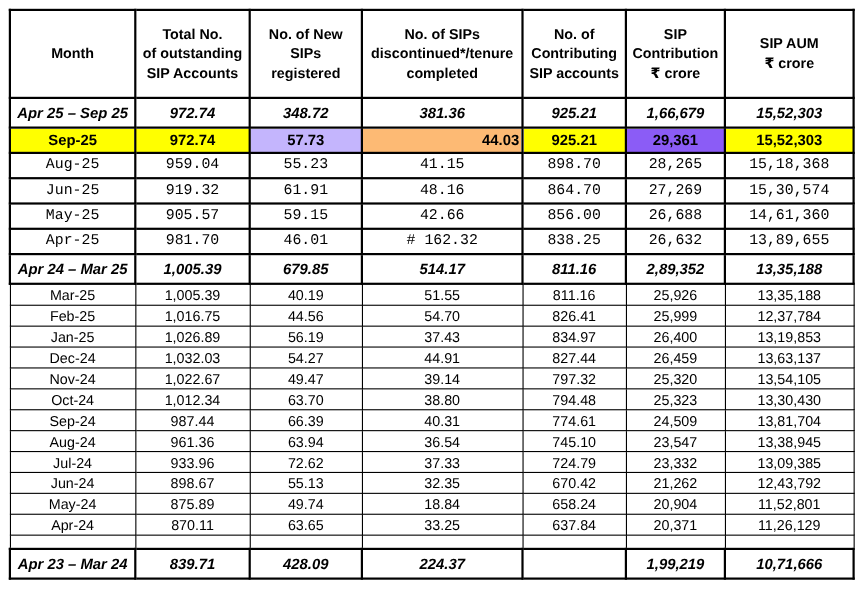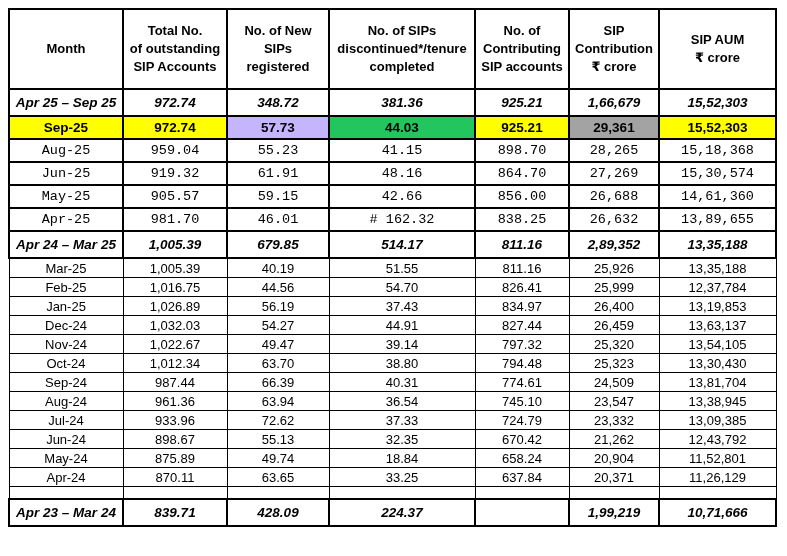--- a/index.html
+++ b/index.html
@@ -115,23 +115,23 @@
           <td>348.72</td>
           <td>381.36</td>
           <td>925.21</td>
           <td>1,66,679</td>
           <td>15,52,303</td>
         </tr>
         <tr class="highlight">
           <td style="background: rgb(255, 255, 0);">Sep-25</td>
           <td style="background: rgb(255, 255, 0);">972.74</td>
           <td style="background: #c4b5fd;">57.73</td>
-          <td style="background: #22c55e;">44.03</td>
+          <td style="background: #fdba74; text-align: right;">44.03</td>
           <td style="background: rgb(255, 255, 0);">925.21</td>
-          <td style="background: #a3a3a3;">29,361</td>
+          <td style="background: #8b5cf6;">29,361</td>
           <td style="background: rgb(255, 255, 0);">15,52,303</td>
         </tr>
         <tr class="normal">
           <td>Aug-25</td>
           <td>959.04</td>
           <td>55.23</td>
           <td>41.15</td>
           <td>898.70</td>
           <td>28,265</td>
           <td>15,18,368</td>

